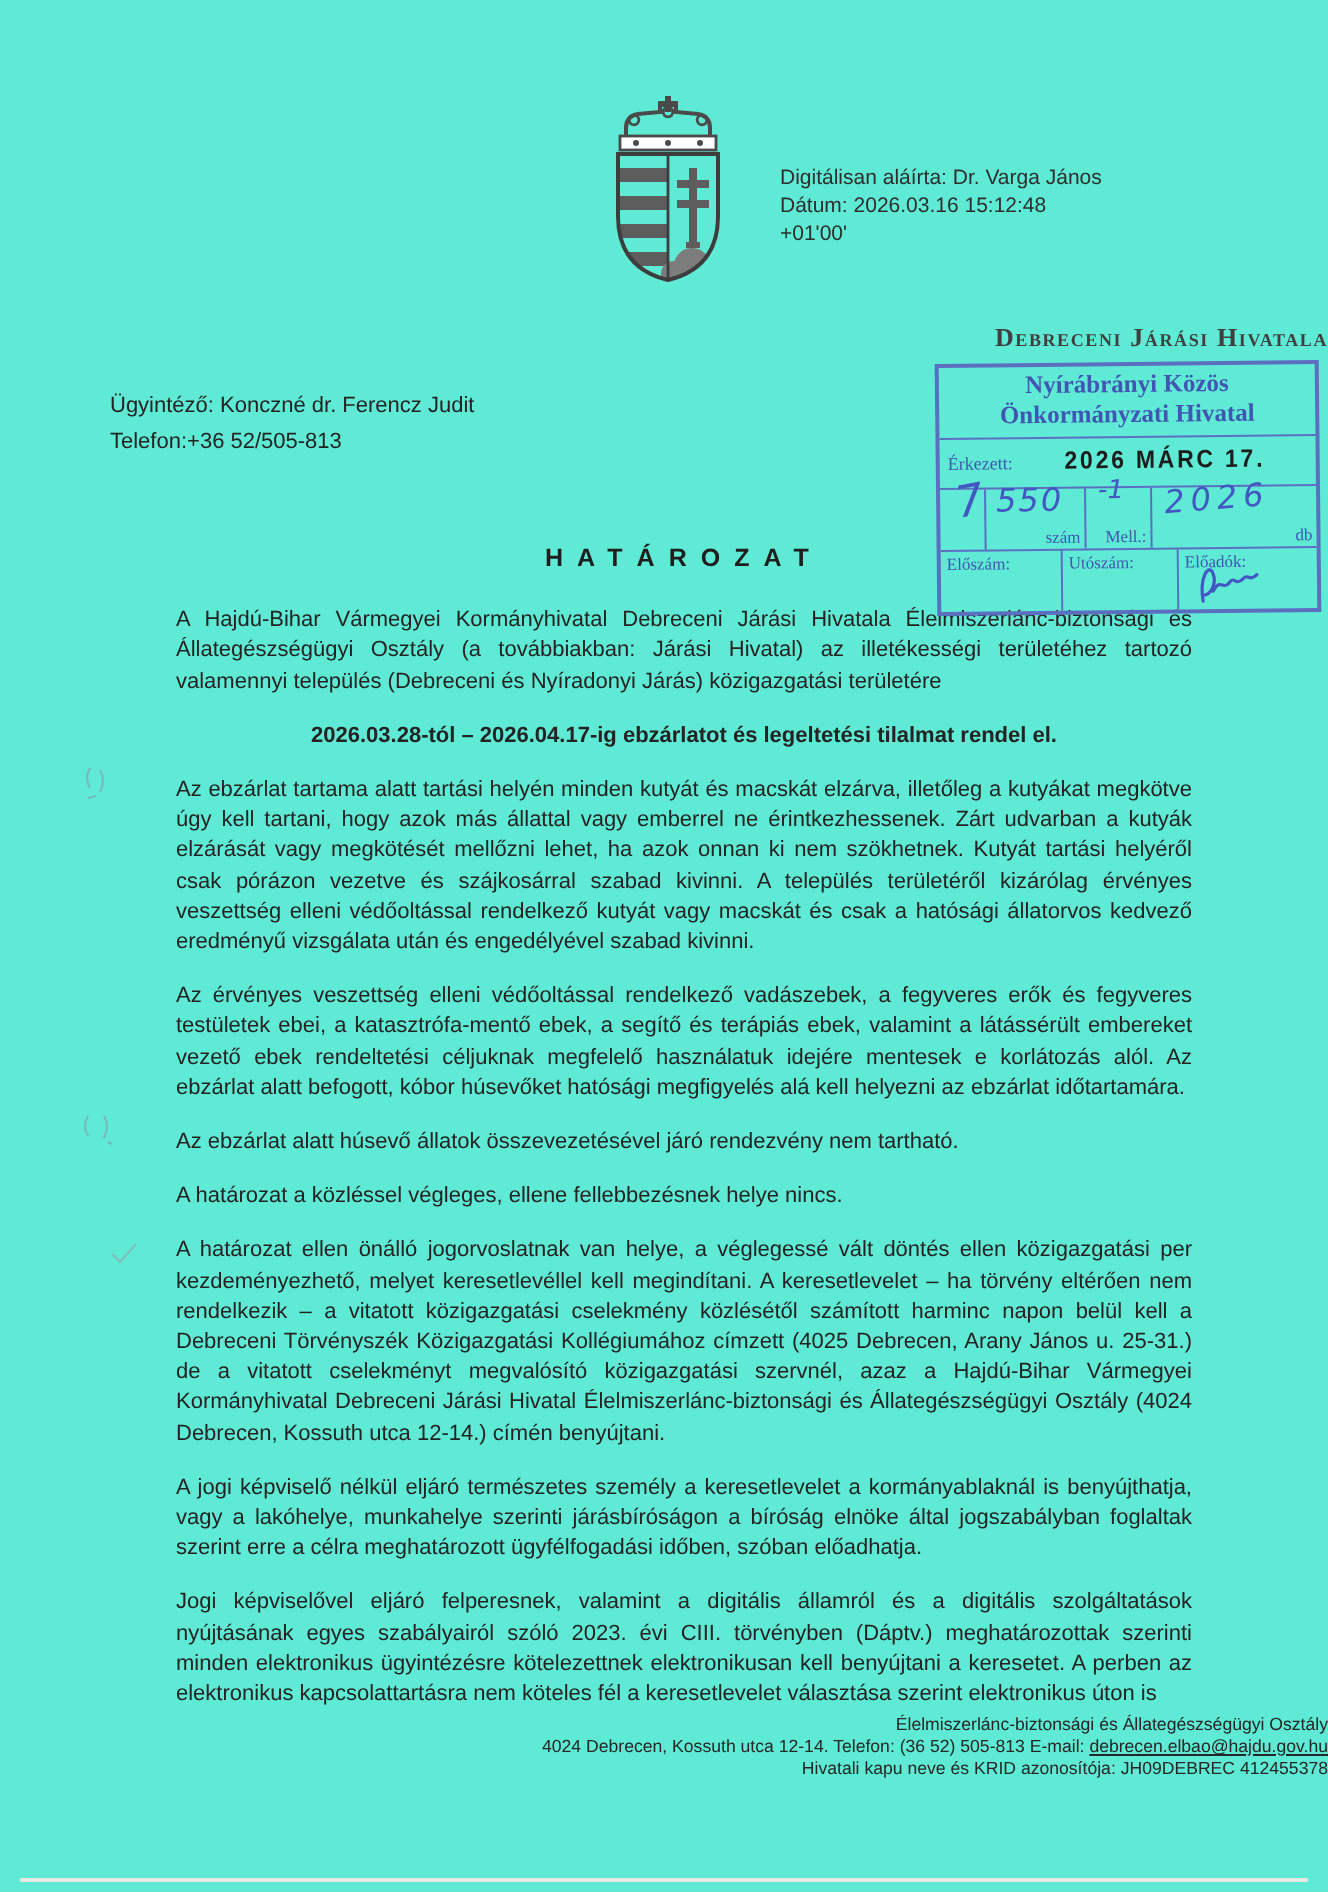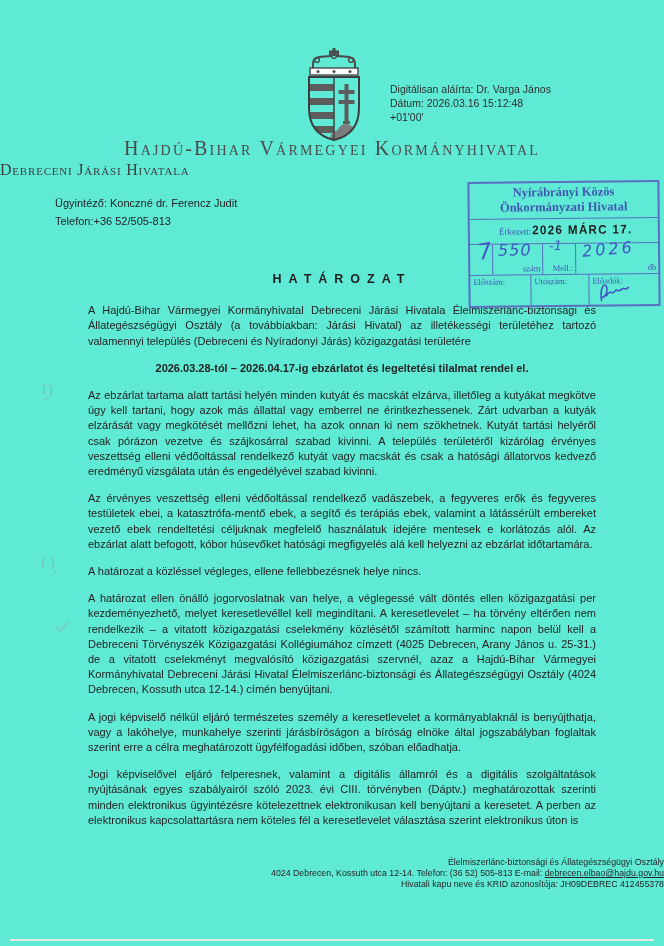--- a/index.html
+++ b/index.html
@@ -6,35 +6,35 @@
   .page{
     position:relative; width:664px; height:946px; background:#5eead4;
     font-family:"Liberation Sans",sans-serif; color:#232323; overflow:hidden;
   }
   
   .coat{position:absolute; left:293px; top:48px; width:82px; height:94px;}
   .digisign{position:absolute; left:390px; top:82px; font-size:10.5px; line-height:14px; color:#2e2e2e;}
   .org{position:absolute; top:137px; left:0; width:100%; text-align:center;
        font-family:"Liberation Serif",serif; font-variant:small-caps;
        font-size:20px; letter-spacing:2.2px; color:#4c4c4c;}
-  .org-sub{position:absolute; top:161px; left:0; width:100%; text-align:left;
-       font-family:"Liberation Serif",serif; font-variant:small-caps; font-weight:400;
-       font-size:16px; letter-spacing:.8px; color:#3f3f3f;}
+  .org-sub{position:absolute; top:161px; left:0; width:100%; text-align:right;
+       font-family:"Liberation Serif",serif; font-variant:small-caps; font-weight:700;
+       font-size:13px; letter-spacing:.8px; color:#3f3f3f;}
   
   .meta{position:absolute; left:55px; top:196px; font-size:11px; line-height:15px;}
   .meta .phone{margin-top:3px;}
   .targy{position:absolute; left:315px; top:202px; width:300px; font-size:11px; z-index:1;}
   
   .stamp{position:absolute; left:468px; top:181px; width:188px; z-index:2;
          border:2px solid #5b6fc0; transform:rotate(-0.6deg); background:transparent;
          font-family:"Liberation Serif",serif; color:#4156b2;}
   .stamp-title{padding:2px 0 3px 0; text-align:center; font-size:12.5px; line-height:15px; font-weight:600;}
   .stamp-row{border-top:1.5px solid #5b6fc0; position:relative; display:flex;}
   .stamp-received{height:24px; align-items:center;}
-  .st-label{font-size:9px; padding-left:4px;margin-left:25px;}
+  .st-label{font-size:9px; padding-left:4px;}
   .st-date{position:absolute; left:58px; top:4px; color:#1c1c1c;
            font-family:"Liberation Sans",sans-serif; font-weight:700; font-size:12.5px;
            letter-spacing:1.5px; transform:scaleX(.92); white-space:nowrap;}
   .stamp-num{height:30px;}
   .stamp-lbl{height:30px;}
   .cell{position:relative; box-sizing:border-box;}
   .cell + .cell{border-left:1.5px solid #5b6fc0;}
   .c0{width:22px;} .c1{width:50px;} .c2{width:33px;} .c3{flex:1;}
   .l1{width:60px;} .l2{width:58px;} .l3{flex:1;}
   .st-small{position:absolute; bottom:1px; right:2px; font-size:8.5px;}
@@ -100,21 +100,20 @@
       <path d="M16 29 H66 V60 Q66 86 41 92 Q16 86 16 60 Z" fill="none" stroke="#3d3d3d" stroke-width="2"></path>
     </svg>
   </div>
 
   <div class="digisign">
     <div>Digitálisan aláírta: Dr. Varga János</div>
     <div>Dátum: 2026.03.16 15:12:48</div>
     <div>+01'00'</div>
   </div>
 
-  <div class="org">Hajdú-Bihar Vármegyei Kormányhivatal</div>
   <div class="org-sub">Debreceni Járási Hivatala</div>
 
   <div class="meta">
     <div>Ügyintéző: Konczné dr. Ferencz Judit</div>
     <div class="phone">Telefon:+36 52/505-813</div>
   </div>
 
   <div class="stamp">
     <div class="stamp-title">
       <div>Nyírábrányi Közös</div>
@@ -156,20 +155,21 @@
       </div>
     </div>
   </div>
 
   <div class="doc-body">
     <div class="h-title">HATÁROZAT</div>
     <p class="para intro">A Hajdú-Bihar Vármegyei Kormányhivatal Debreceni Járási Hivatala Élelmiszerlánc-biztonsági és Állategészségügyi Osztály (a továbbiakban: Járási Hivatal) az illetékességi területéhez tartozó valamennyi település (Debreceni és Nyíradonyi Járás) közigazgatási területére</p>
     <p class="decree">2026.03.28-tól – 2026.04.17-ig ebzárlatot és legeltetési tilalmat rendel el.</p>
     <p class="para">Az ebzárlat tartama alatt tartási helyén minden kutyát és macskát elzárva, illetőleg a kutyákat megkötve úgy kell tartani, hogy azok más állattal vagy emberrel ne érintkezhessenek. Zárt udvarban a kutyák elzárását vagy megkötését mellőzni lehet, ha azok onnan ki nem szökhetnek. Kutyát tartási helyéről csak pórázon vezetve és szájkosárral szabad kivinni. A település területéről kizárólag érvényes veszettség elleni védőoltással rendelkező kutyát vagy macskát és csak a hatósági állatorvos kedvező eredményű vizsgálata után és engedélyével szabad kivinni.</p>
     <p class="para">Az érvényes veszettség elleni védőoltással rendelkező vadászebek, a fegyveres erők és fegyveres testületek ebei, a katasztrófa-mentő ebek, a segítő és terápiás ebek, valamint a látássérült embereket vezető ebek rendeltetési céljuknak megfelelő használatuk idejére mentesek e korlátozás alól. Az ebzárlat alatt befogott, kóbor húsevőket hatósági megfigyelés alá kell helyezni az ebzárlat időtartamára.</p>
+    <p class="para">Az ebzárlat alatt húsevő állatok összevezetésével járó rendezvény nem tartható.</p>
     <p class="para mt">A határozat a közléssel végleges, ellene fellebbezésnek helye nincs.</p>
     <p class="para mt">A határozat ellen önálló jogorvoslatnak van helye, a véglegessé vált döntés ellen közigazgatási per kezdeményezhető, melyet keresetlevéllel kell megindítani. A keresetlevelet – ha törvény eltérően nem rendelkezik – a vitatott közigazgatási cselekmény közlésétől számított harminc napon belül kell a Debreceni Törvényszék Közigazgatási Kollégiumához címzett (4025 Debrecen, Arany János u. 25-31.) de a vitatott cselekményt megvalósító közigazgatási szervnél, azaz a Hajdú-Bihar Vármegyei Kormányhivatal Debreceni Járási Hivatal Élelmiszerlánc-biztonsági és Állategészségügyi Osztály (4024 Debrecen, Kossuth utca 12-14.) címén benyújtani.</p>
     <p class="para">A jogi képviselő nélkül eljáró természetes személy a keresetlevelet a kormányablaknál is benyújthatja, vagy a lakóhelye, munkahelye szerinti járásbíróságon a bíróság elnöke által jogszabályban foglaltak szerint erre a célra meghatározott ügyfélfogadási időben, szóban előadhatja.</p>
     <p class="para mt-s">Jogi képviselővel eljáró felperesnek, valamint a digitális államról és a digitális szolgáltatások nyújtásának egyes szabályairól szóló 2023. évi CIII. törvényben (Dáptv.) meghatározottak szerinti minden elektronikus ügyintézésre kötelezettnek elektronikusan kell benyújtani a keresetet. A perben az elektronikus kapcsolattartásra nem köteles fél a keresetlevelet választása szerint elektronikus úton is</p>
   </div>
 
   <div class="footer">
     <div>Élelmiszerlánc-biztonsági és Állategészségügyi Osztály</div>
     <div><span>4024 Debrecen, Kossuth utca 12-14. Telefon: (36 52) 505-813 E-mail: </span><span class="email">debrecen.elbao@hajdu.gov.hu</span></div>
     <div>Hivatali kapu neve és KRID azonosítója: JH09DEBREC 412455378</div>

